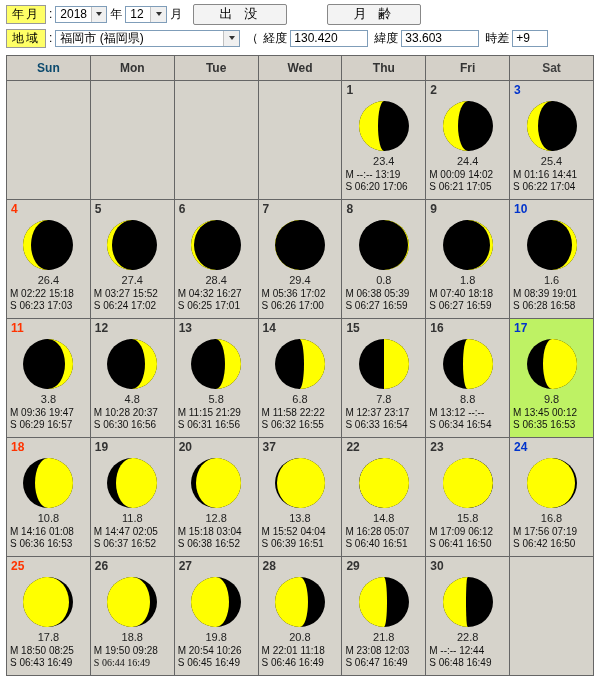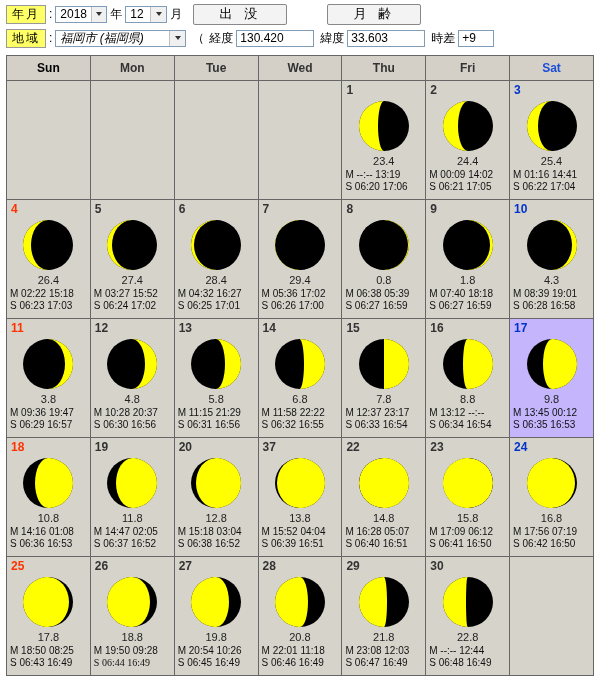--- a/index.html
+++ b/index.html
@@ -57,21 +57,21 @@
     margin-left: 4px;
   }
   .caret {
     width: 0; height: 0;
     border-left: 3px solid transparent;
     border-right: 3px solid transparent;
     border-top: 4px solid #333;
   }
   .sel-year { width: 52px; text-align: right; }
   .sel-month { width: 42px; }
-  .sel-region { width: 131px; font-style: italic; }
+  .sel-region { width: 185px; }
   .btn {
     background: #f3f3f3;
     border: 1px solid #888888;
     border-radius: 2px;
     height: 21px;
     min-width: 94px;
     font-size: 13px;
     letter-spacing: 4px;
     display: inline-flex;
     align-items: center;
@@ -102,31 +102,31 @@
     table-layout: fixed;
   }
   .cal th {
     border: 1px solid #666666;
     background: #d4d0c8;
     height: 22px;
     font-size: 12px;
     font-weight: bold;
     color: #333333;
   }
-  .cal th.sun { color: #000000; }
-  .cal th.sat { color: #1d4ed8; }
+  .cal th.sun { color: #0c4a6e; }
+  .cal th.sat { color: #404040; }
   .cal td {
     border: 1px solid #666666;
     vertical-align: top;
     height: 118px;
     background: #d6d3cb;
     padding: 0;
   }
   .cal td.empty { background: #d6d3cb; }
-  .cal td.highlight { background: #c4b5fd; }
+  .cal td.highlight { background: #bef264; }
   .cell {
     position: relative;
     height: 118px;
     padding: 2px 0 0 0;
     box-sizing: border-box;
   }
   .daynum {
     font-size: 12px;
     font-weight: bold;
     margin-left: 4px;
@@ -368,21 +368,21 @@
         </td>
         <td>
           <div class="cell">
             <div class="daynum sat">10</div>
             <div class="moonwrap">
               <div class="moon">
                 <div class="lit" style="width: 25px; left: 25px;"></div>
                 <div class="term" style="width: 40px; left: 5px; background: rgb(0, 0, 0);"></div>
               </div>
             </div>
-            <div class="age">4.3</div>
+            <div class="age">1.6</div>
             <div class="times">M 08:39 19:01</div>
             <div class="times" style="margin-top: 0px;">S 06:28 16:58</div>
           </div>
         </td>
       </tr>
       <tr>
         <td>
           <div class="cell">
             <div class="daynum sun">11</div>
             <div class="moonwrap">

